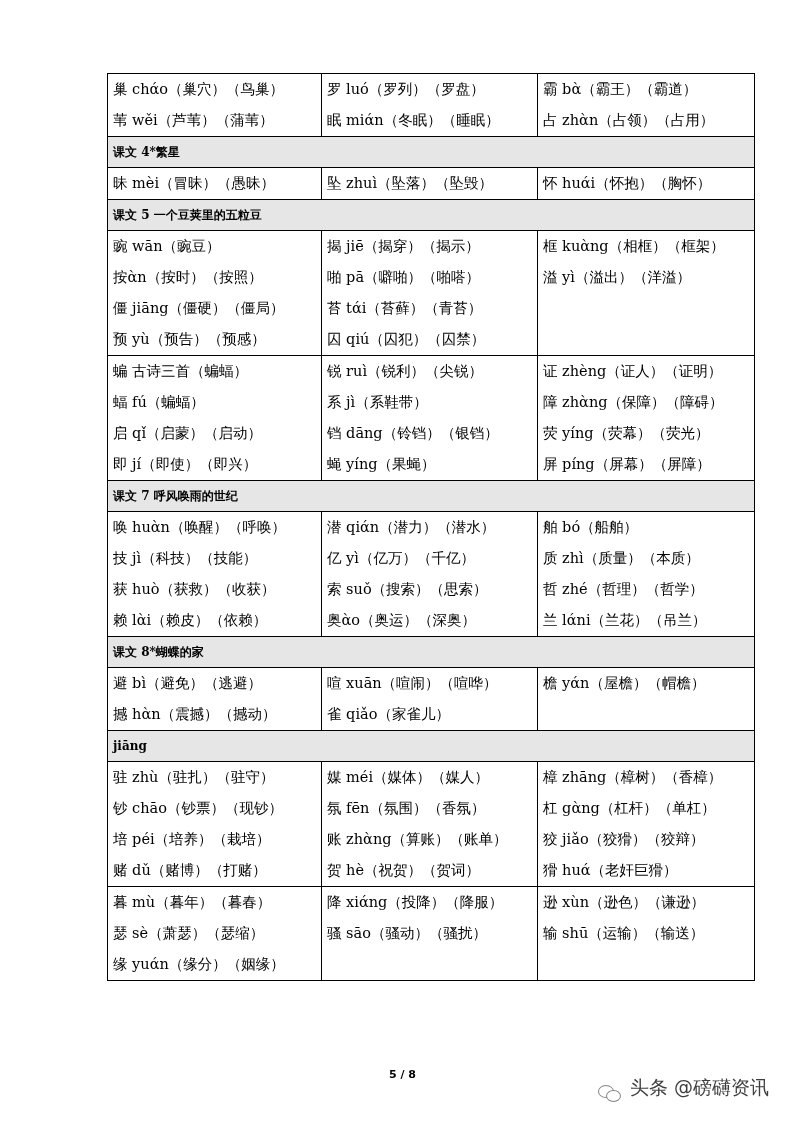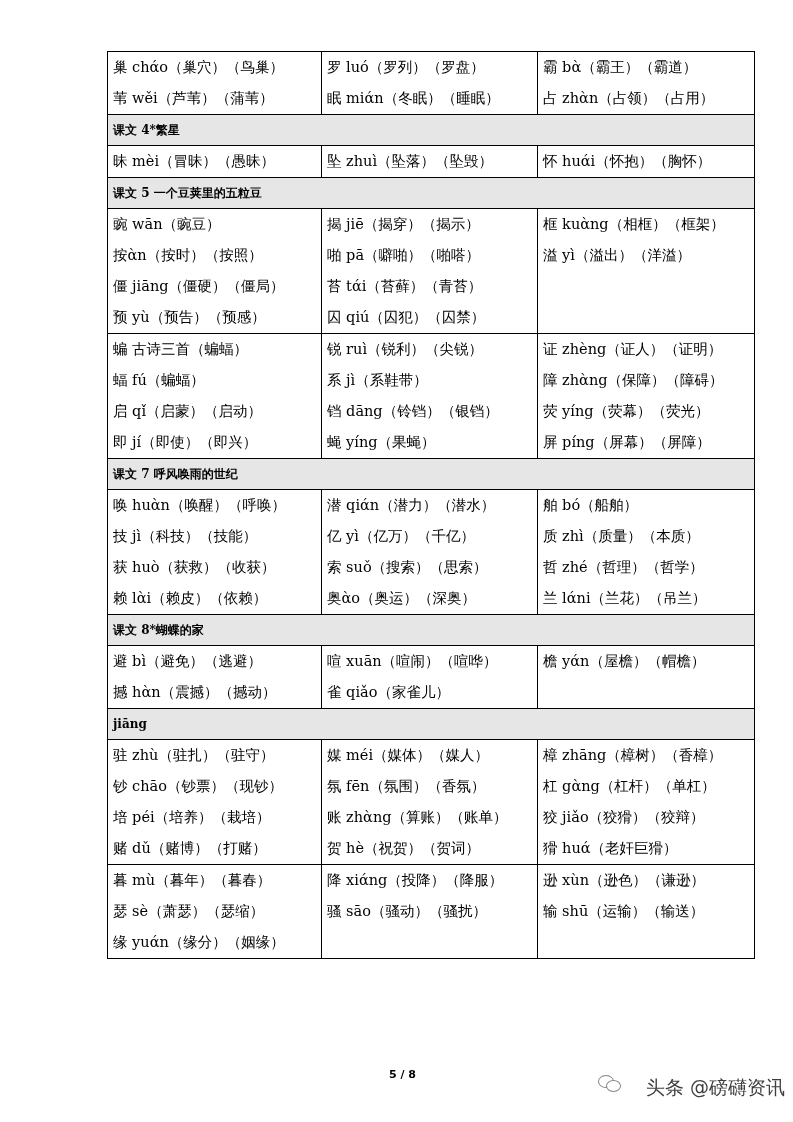--- a/index.html
+++ b/index.html
@@ -1,28 +1,28 @@
 <!DOCTYPE html>
 <html><head>
 <meta charset="utf-8">
 <style>
   html, body { margin: 0; padding: 0; background: #ffffff; }
   body { width: 793px; height: 1122px; position: relative; overflow: hidden;
          font-family: "DejaVu Serif", "Liberation Serif", serif; color: #000; }
-  .sheet { position: absolute; left: 79px; top: 51px; width: 647px; padding-left: 28px; }
+  .sheet { position: absolute; left: 79px; top: 73px; width: 647px; padding-left: 28px; }
   table { border-collapse: collapse; width: 647px; table-layout: fixed; }
   td { border: 1px solid #000; vertical-align: top; padding: 0 5px; font-size: 14.5px; }
   col.c1 { width: 214px; } col.c2 { width: 216px; } col.c3 { width: 217px; }
   tr.section td { background: #e6e6e6; font-weight: bold; height: 30px; line-height: 30px; font-size: 12px; }
   .entry { height: 31px; line-height: 31px; white-space: nowrap; }
   .cell-pad { padding-top: 0; padding-bottom: 0; }
   .footer-page { position: absolute; left: 389px; top: 1068px; font-family: "DejaVu Sans", sans-serif;
                  font-weight: bold; font-size: 11px; text-align: center; }
   .watermark { position: absolute; left: 598px; top: 1075px; font-family: "DejaVu Sans", sans-serif;
-               font-size: 19px; color: #2a2a2a; text-shadow: 0 0 2px #fff, 1px 1px 0 #fff; display: flex; align-items: flex-start; gap: 24px; opacity: 0.9; }
+               font-size: 19px; color: #2a2a2a; text-shadow: 0 0 2px #fff, 1px 1px 0 #fff; display: flex; align-items: flex-end; gap: 8px; opacity: 0.9; }
   .wechat { width: 24px; height: 16px; position: relative; }
   .wechat .b1 { position: absolute; left: 0; top: 0; width: 14px; height: 11px; border: 1px solid #777; border-radius: 50%; }
   .wechat .b2 { position: absolute; left: 8px; top: 5px; width: 13px; height: 10px; border: 1px solid #777; border-radius: 50%; background: #fff; }
 </style>
 </head>
 <body>
 
 <div class="sheet">
   <table>
     <colgroup>

